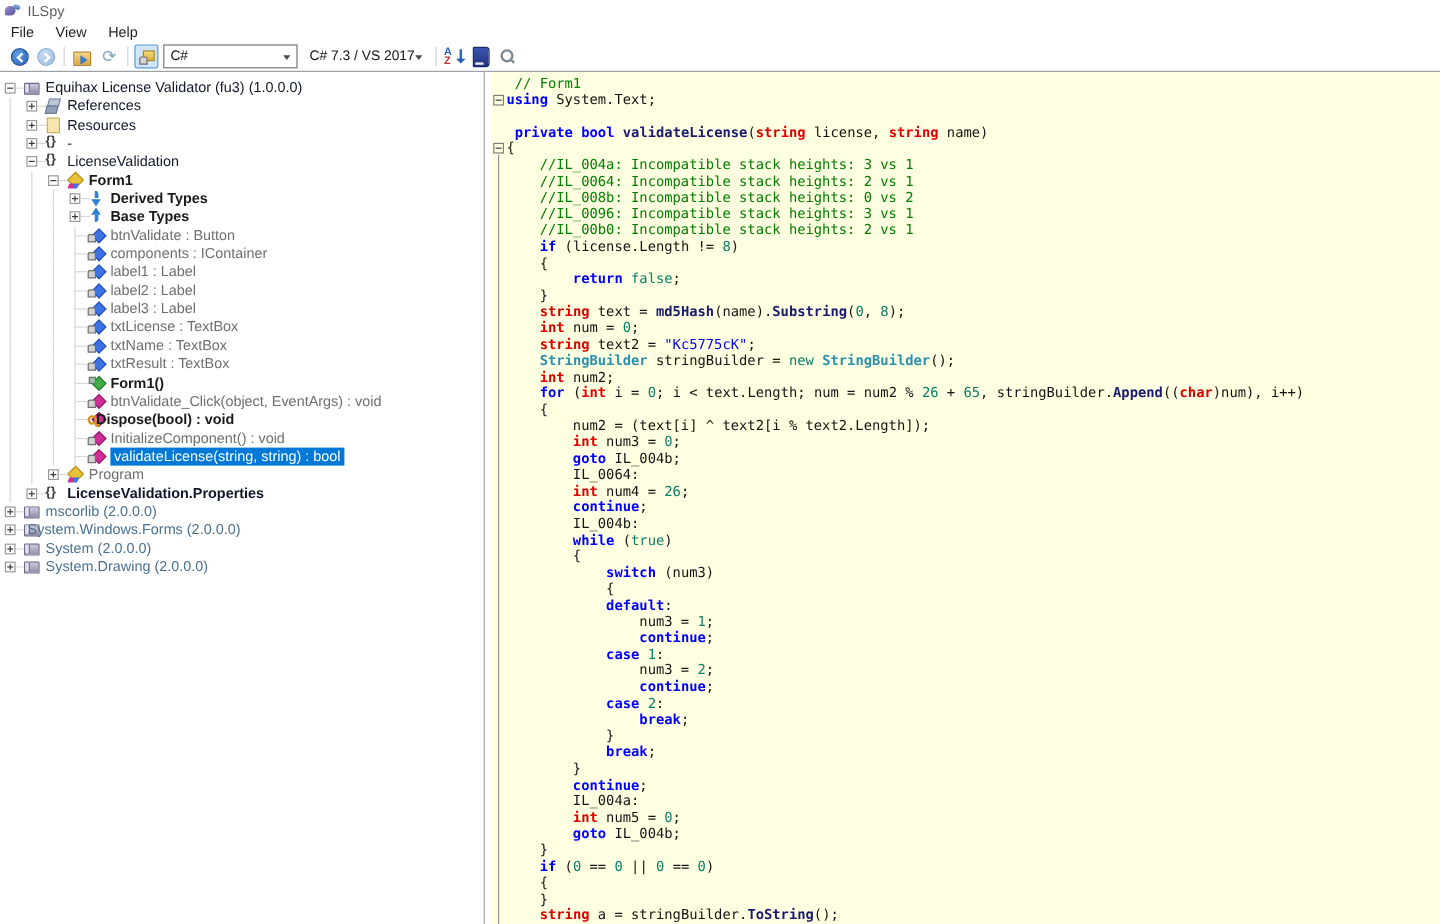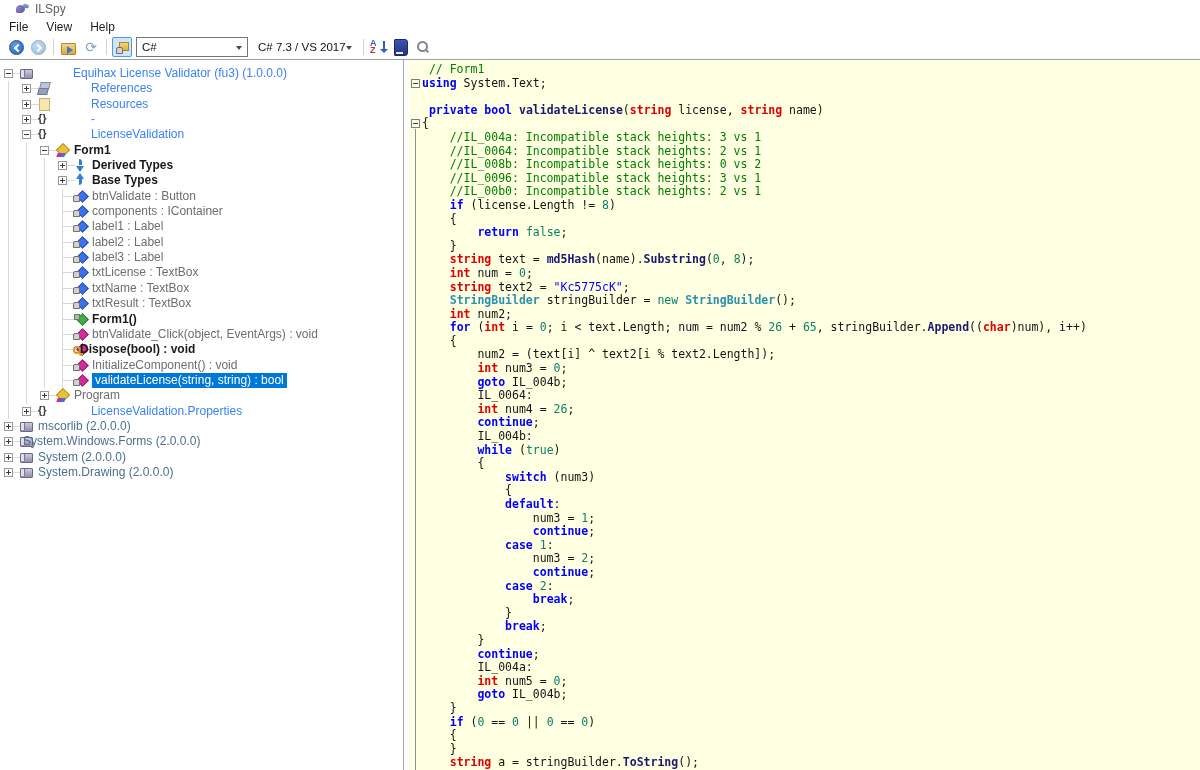--- a/index.html
+++ b/index.html
@@ -1,19 +1,19 @@
 <!DOCTYPE html>
 <html style="--accent: #0078D7; --code-bg: #FFFFE1; --cm: #008000; --kw: #0000FF; --ty: #E00000; --me: #191970; --cl: #2B91AF; --gr: #0A8068; --st: #0000FF;"><head>
 <meta charset="utf-8">
 <style>
   html,body{margin:0;padding:0;background:#fff;}
   .app{position:relative;width:1200px;height:770px;background:#fff;overflow:hidden;
        font-family:"Liberation Sans",sans-serif;-webkit-font-smoothing:antialiased;}
   
-  .titlebar{height:18px;display:flex;align-items:center;padding-left:16px;background:#fff;}
+  .titlebar{height:18px;display:flex;align-items:center;padding-left:4px;background:#fff;}
   .app-icon{width:13px;height:11px;position:relative;margin-right:6px;}
   .app-icon::before{content:"";position:absolute;left:0;top:1px;width:9px;height:8px;border-radius:50% 50% 50% 20%;
        background:linear-gradient(135deg,#9a8fd0,#5a4fa0);}
   .app-icon::after{content:"";position:absolute;left:7px;top:0;width:6px;height:4px;border-radius:2px;
        background:linear-gradient(#8fb4e0,#4a76b8);transform:rotate(18deg);}
   .title-text{font-size:12px;color:#5f5f5f;}
   .menubar{height:18px;display:flex;align-items:center;background:#fff;}
   .menu-item{font-size:12px;color:#1e1e1e;padding:1px 9px;cursor:default;}
   .toolbar{height:22px;display:flex;align-items:center;padding-left:5px;background:#fff;}
   .tb-sep{width:1px;height:16px;background:#d2d2d2;margin:0 4px;}
@@ -73,21 +73,21 @@
   .ti-derived-types::before{content:"";position:absolute;left:3px;bottom:0;border:4px solid transparent;border-bottom:0;border-top:6px solid #2f7fd0;}
   .ti-derived-types::after{content:"";position:absolute;left:6px;top:1px;width:3px;height:6px;background:#2f7fd0;border-radius:0 4px 0 0;}
   .ti-field::before,.ti-method::before,.ti-method-key::before,.ti-ctor::before{content:"";position:absolute;left:5px;top:3px;width:7px;height:7px;transform:rotate(45deg);}
   .ti-field::before{background:#3e73e8;border:1px solid #2852b0;}
   .ti-method::before,.ti-method-key::before{background:#d02d96;border:1px solid #97206d;}
   .ti-ctor::before{background:#3fae49;border:1px solid #2c7c34;}
   .ti-field::after,.ti-method::after{content:"";position:absolute;left:0;bottom:1px;width:5px;height:5px;background:#d2d2d2;border:1px solid #6f6f6f;border-radius:2px 2px 0 0;}
   .ti-method-key::after{content:"";position:absolute;left:0;bottom:2px;width:4px;height:4px;border:2px solid #d29a1c;border-radius:50%;box-shadow:4px 4px 0 -2px #d29a1c;}
   .ti-ctor::after{content:"";position:absolute;left:1px;top:2px;width:4px;height:4px;background:#a8bcaa;border:1px solid #5f7f66;}
   .tlabel{position:absolute;top:0;}
-  .ts-n{color:#3b82f6;margin-left:35px;}
+  .ts-n{color:#0f172a;}
   .ts-b{color:#1a1a1a;font-weight:bold;}
   .ts-g{color:#6e6e6e;}
   .ts-sb{color:#4a7191;}
   .ts-sel{color:#fff;background:var(--accent);padding:0 3px;}
   
   .fold-margin{position:absolute;left:0;top:0;bottom:0;width:13px;}
   .fold-box{position:absolute;left:2px;width:9px;height:9px;background:var(--code-bg);border:1px solid #808080;box-sizing:border-box;}
   .fold-box::before{content:"";position:absolute;left:1px;right:1px;top:3px;height:1px;background:#404040;}
   .fold-line{position:absolute;left:6px;width:1px;background:#909090;}
   .code-lines{position:absolute;left:13px;right:0;top:3px;bottom:0;}
@@ -341,21 +341,21 @@
           <span class="stub" style="left: 44px; width: 13px;"></span>
           <span class="exp plus" style="left: 40px;"></span>
           <span class="ti ti-class" style="left: 55px;"></span>
           <span class="tlabel ts-g" style="left: 74px;">Program</span>
         </div>
         <div class="trow">
           <span class="guide" style="left: 8px;"></span>
           <span class="stub" style="left: 26px; width: 13px;"></span>
           <span class="exp plus" style="left: 22px;"></span>
           <span class="ti ti-namespace" style="left: 37px;"></span>
-          <span class="tlabel ts-n" style="left: 56px;">LicenseValidation.Properties</span>
+          <span class="tlabel ts-n" style="left: 56px; font-weight: bold;">LicenseValidation.Properties</span>
         </div>
         <div class="trow">
           <span class="stub" style="left: 8px; width: 13px;"></span>
           <span class="exp plus" style="left: 4px;"></span>
           <span class="ti ti-assembly" style="left: 19px;"></span>
           <span class="tlabel ts-sb" style="left: 38px;">mscorlib (2.0.0.0)</span>
         </div>
         <div class="trow">
           <span class="stub" style="left: 8px; width: 13px;"></span>
           <span class="exp plus" style="left: 4px;"></span>

